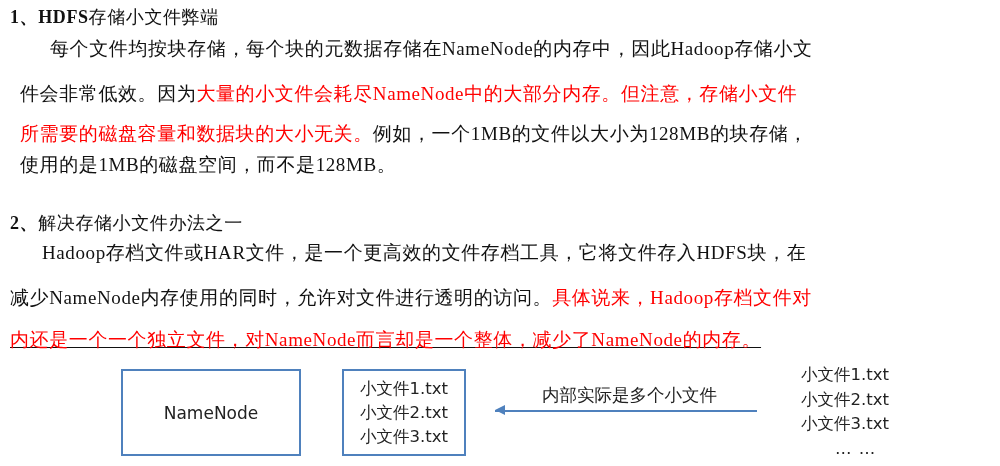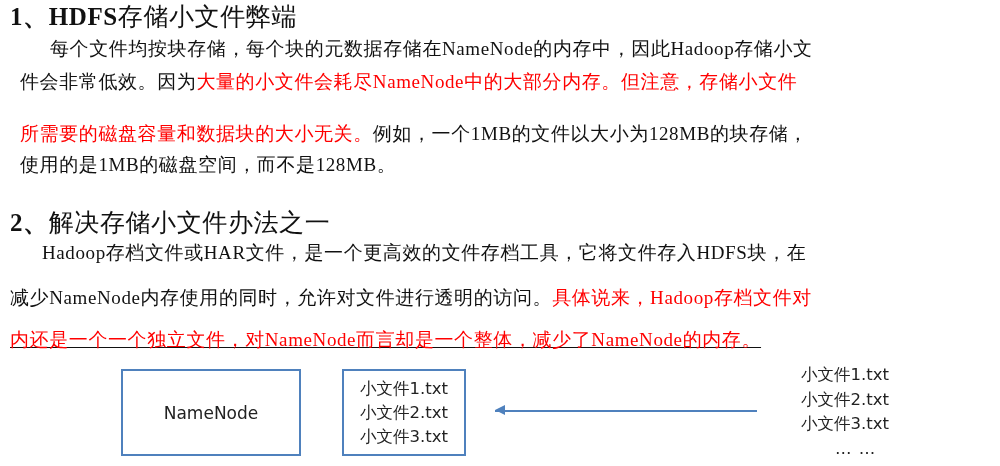--- a/index.html
+++ b/index.html
@@ -6,21 +6,21 @@
     body {
       width: 1000px; height: 466px; position: relative; overflow: hidden;
       background: #ffffff;
       font-family: "Liberation Serif", "DejaVu Serif", serif;
       color: #111111;
     }
     .line {
       position: absolute; white-space: nowrap;
       font-size: 19px; line-height: 30px; letter-spacing: 0.6px;
     }
-    .heading { font-size: 25px; }
+    .heading { font-size: 18px; }
     .heading .num { font-weight: bold; }
     .heading .bold { font-weight: bold; }
     .red { color: #ff0000; }
     .black { color: #111111; }
 
     .box {
       position: absolute; border: 2.5px solid #4f81bd; background: #fff;
       box-sizing: border-box;
       font-family: "DejaVu Sans", "Liberation Sans", sans-serif;
       color: #222;
@@ -59,21 +59,21 @@
 </head>
 <body>
 
 <div class="line heading" style="left:10px; top:2px;">
   <span class="num">1、</span><span class="bold">HDFS</span><span>存储小文件弊端</span>
 </div>
 
 <div class="line" style="left:50px; top:34px;">
   <span class="black">每个文件均按块存储，每个块的元数据存储在NameNode的内存中，因此Hadoop存储小文</span>
 </div>
-<div class="line" style="left:20px; top:67px;">
+<div class="line" style="left:20px; top:79px;">
   <span class="black">件会非常低效。因为</span><span class="red">大量的小文件会耗尽NameNode中的大部分内存。但注意，存储小文件</span>
 </div>
 <div class="line" style="left:20px; top:119px;">
   <span class="red">所需要的磁盘容量和数据块的大小无关。</span><span class="black">例如，一个1MB的文件以大小为128MB的块存储，</span>
 </div>
 <div class="line" style="left:20px; top:150px;">
   <span class="black">使用的是1MB的磁盘空间，而不是128MB。</span>
 </div>
 
 <div class="line heading" style="left:10px; top:200px;margin-top:8px;">
@@ -97,20 +97,21 @@
 <div class="box box-har">
   <span>小文件1.txt</span>
   <span>小文件2.txt</span>
   <span>小文件3.txt</span>
 </div>
 
 <div class="arrow-head"></div>
 <div class="arrow"></div>
 
 <div class="desc">
+  <div>内部实际是多个小文件</div>
 </div>
 
 <div class="files">
   <div>小文件1.txt</div>
   <div>小文件2.txt</div>
   <div>小文件3.txt</div>
   <div class="ellipsis">… …</div>
 </div>
 
 </body></html>

